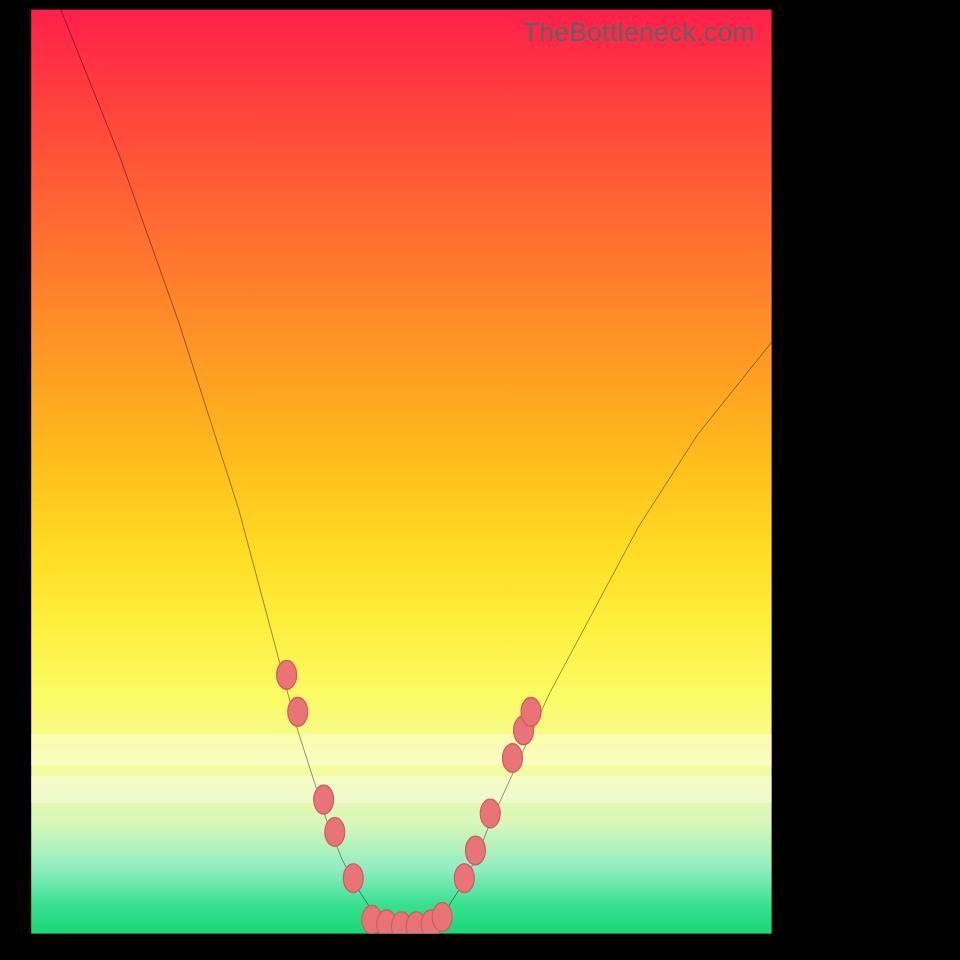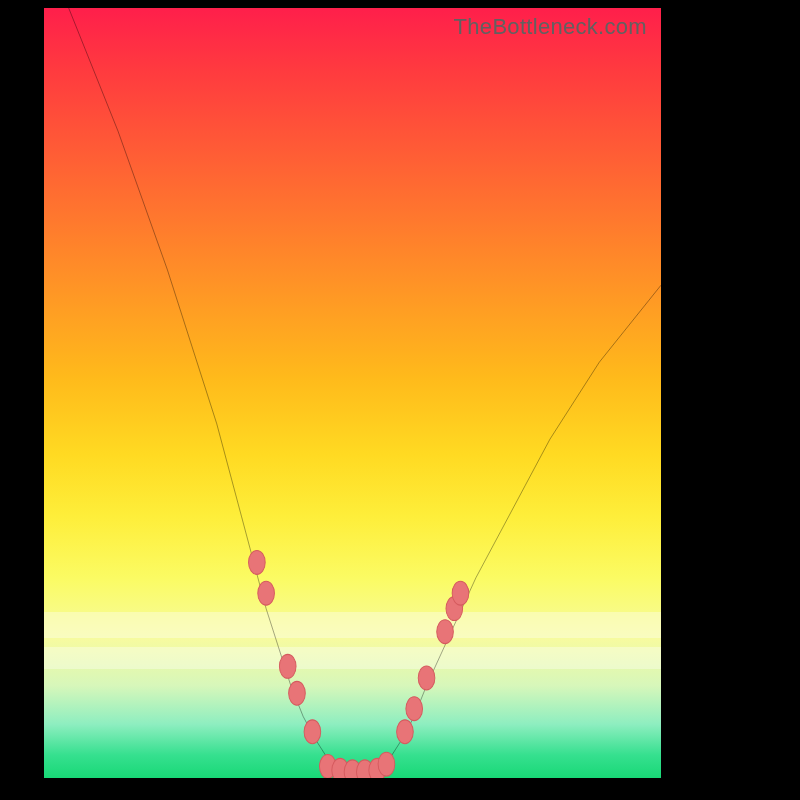--- a/index.html
+++ b/index.html
@@ -12,21 +12,21 @@
     font-family: Arial, Helvetica, sans-serif;
   }
   .frame {
     position: relative;
     width: 800px;
     height: 800px;
     background: #000;
   }
   .plot {
     position: absolute;
-    left: 44px;
+    left: 26px;
     top: 8px;
     width: 617px;
     height: 770px;
     background: linear-gradient(to bottom,
       #ff1f4b 0%,
       #ff3a3f 8%,
       #ff5a36 18%,
       #ff7a2d 28%,
       #ff9a24 38%,
       #ffba1b 48%,

